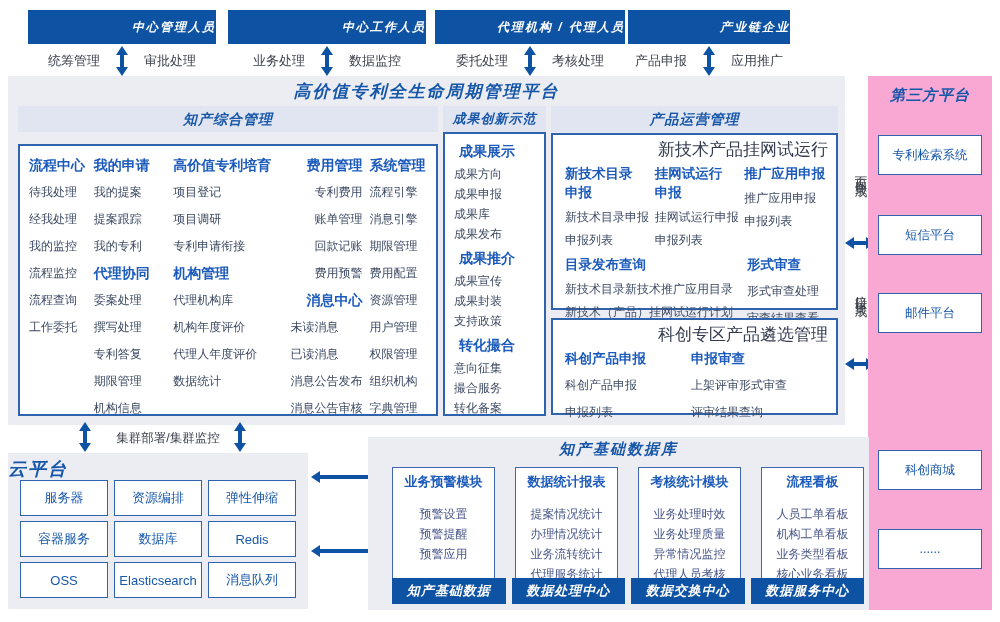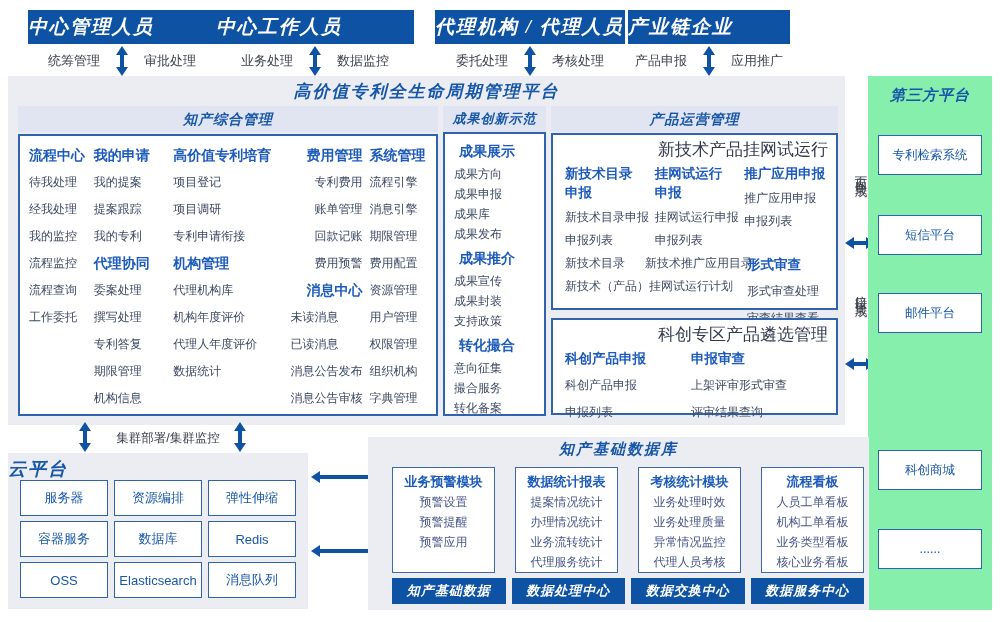--- a/index.html
+++ b/index.html
@@ -1,22 +1,22 @@
 <!DOCTYPE html>
 <html><head>
 <meta charset="utf-8">
 <style>
   html,body{margin:0;padding:0;background:#fff;}
   body{font-family:"Liberation Sans","DejaVu Sans",sans-serif;}
   .stage{position:relative;width:1000px;height:622px;background:#fff;overflow:hidden;}
 
   
   .role{position:absolute;top:10px;}
-  .role-head{height:34px;line-height:34px;background:#0D52A3;color:#fff;text-align:left;
-             font-weight:bold;font-style:italic;font-size:19px;letter-spacing:2px;font-family:Liberation Serif, serif;}
+  .role-head{height:34px;line-height:34px;background:#0D52A3;color:#fff;text-align:right;
+             font-weight:bold;font-style:italic;font-size:12px;letter-spacing:2px;}
   .role-funcs{position:absolute;left:0;right:0;top:36px;height:30px;display:flex;
               justify-content:center;align-items:center;gap:16px;}
   .role-funcs span.lbl{font-size:13px;color:#3A3F4A;}
 
   
   .v-arrow{display:inline-block;width:12px;height:30px;flex:0 0 auto;position:relative;
            background:linear-gradient(#0D52A3,#0D52A3) center/4px calc(100% - 16px) no-repeat;}
   .v-arrow::before,.v-arrow::after{content:"";position:absolute;left:50%;transform:translateX(-50%);
            border-left:6px solid transparent;border-right:6px solid transparent;}
   .v-arrow::before{top:0;border-bottom:9px solid #0D52A3;}
@@ -35,21 +35,21 @@
   .main-panel{position:absolute;left:8px;top:76px;width:837px;height:349px;background:#ECEDF3;}
   .main-title{position:absolute;left:0;right:0;top:4px;text-align:center;font-size:17px;
               font-weight:bold;font-style:italic;color:#1757A9;letter-spacing:2px;}
 
   .section{position:absolute;top:30px;height:310px;}
   .band{height:26px;line-height:26px;text-align:center;background:#E1E5F1;color:#1757A9;
         font-weight:bold;font-style:italic;font-size:14px;letter-spacing:1px;}
   .white-box{position:absolute;left:0;right:0;background:#fff;border:2px solid #2F63AD;box-sizing:border-box;}
 
   .sec-ipm{left:10px;width:420px;}
-  .ipm-box{top:28px;bottom:0;display:flex;justify-content:space-between;padding:6px 9px;gap:7px;}
+  .ipm-box{top:38px;bottom:0;display:flex;justify-content:space-between;padding:6px 9px;gap:7px;}
   .col{display:flex;flex-direction:column;}
   .gtitle{font-size:14px;font-weight:bold;color:#1C5BBB;line-height:27px;white-space:nowrap;}
   ul.items{list-style:none;margin:0;padding:0;}
   ul.items li{font-size:12px;color:#3D4A63;line-height:27px;white-space:nowrap;}
 
   .sec-ach{left:435px;width:103px;}
   .ach-box{top:26px;bottom:0;padding:3px 0 0 9px;}
   .ach-box .gtitle{line-height:25px;margin-top:2px;padding-left:5px;}
   .ach-box ul.items li{line-height:20px;}
 
@@ -60,27 +60,27 @@
   .trial-cols{display:flex;min-height:89px;}
   .trial-cols .col{width:86px;margin-right:4px;}
   .trial-cols .col:last-child{width:84px;margin-right:0;}
   .trial-cols .gtitle,.pop-gtitle{font-size:13.5px;font-weight:bold;color:#1C5BBB;line-height:19px;
         padding:3px 0 4px 0;white-space:normal;}
   .trial-cols .col:nth-child(-n+2) .gtitle{padding-right:14px;}
   .trial-cols ul.items li,.pop-items li,.cat-row li,.cat-line{font-size:12px;color:#3D4A63;line-height:23px;white-space:nowrap;}
   .trial-bottom{display:flex;}
   .cat-col{width:182px;}
   .rev-col{flex:1;}
-  .cat-row{list-style:none;margin:0;padding:0;display:flex;gap:20px;}
+  .cat-row{list-style:none;margin:0;padding:0;display:flex;gap:0;}
   ul.pop-items{list-style:none;margin:0;padding:0;}
   .sel-cols{display:flex;}
   .sel-cols .col:first-child{width:126px;}
 
   
-  .right-panel{position:absolute;left:868px;top:76px;width:124px;height:534px;background:#86efac;}
+  .right-panel{position:absolute;left:868px;top:76px;width:124px;height:534px;background:#f9a8d4;}
   .right-title{position:absolute;left:0;right:0;top:10px;text-align:center;font-size:15px;
                font-weight:bold;font-style:italic;color:#1757A9;letter-spacing:1px;}
   .tp-box{position:absolute;left:10px;width:104px;height:40px;background:#fff;border:1.5px solid #2F63AD;
           box-sizing:border-box;display:flex;align-items:center;justify-content:center;
           font-size:12.5px;color:#1757A9;}
 
   .vtext{position:absolute;writing-mode:vertical-rl;font-size:12.5px;color:#3A3F4A;letter-spacing:3px;}
 
   
   .cluster-label{position:absolute;left:98px;top:430px;width:140px;text-align:center;
@@ -98,42 +98,42 @@
   ul.cloud-grid{margin:0;padding:0;}
 
   
   .db-panel{position:absolute;left:368px;top:437px;width:501px;height:173px;background:#ECEDF3;}
   .db-title{position:absolute;left:0;right:0;top:3px;text-align:center;font-size:15px;
             font-weight:bold;font-style:italic;color:#1757A9;letter-spacing:2px;}
   .db-modules{position:absolute;left:24px;right:5px;top:30px;height:106px;display:grid;
               grid-template-columns:repeat(4,1fr);gap:20px;}
   .db-module{background:#fff;border:1.5px solid #3E68B0;box-sizing:border-box;text-align:center;padding-top:3px;}
   .db-module .mtitle{font-size:13px;font-weight:bold;color:#1C5BBB;line-height:21px;}
-  .db-module ul{list-style:none;margin:0;padding:0;}
+  .db-module ul{list-style:none;margin:12px;padding:0;}
   .db-module li{font-size:12px;color:#475588;line-height:20px;white-space:nowrap;}
   .db-centers{position:absolute;left:24px;right:5px;top:141px;height:26px;display:grid;
               grid-template-columns:repeat(4,1fr);gap:6px;}
   .db-centers li{list-style:none;background:#0D52A3;color:#fff;font-weight:bold;font-style:italic;
               font-size:13px;display:flex;align-items:center;justify-content:center;letter-spacing:1px;}
   ul.db-centers{margin:0;padding:0;}
 </style>
 </head>
 <body>
 
 <div class="stage">
 
   <div class="role" style="left:28px;width:188px;">
     <div class="role-head">中心管理人员</div>
     <div class="role-funcs">
       <span class="lbl">统筹管理</span>
       <span class="v-arrow"></span>
       <span class="lbl">审批处理</span>
     </div>
   </div>
-  <div class="role" style="left:216px;width:198px;">
+  <div class="role" style="left:228px;width:198px;">
     <div class="role-head">中心工作人员</div>
     <div class="role-funcs">
       <span class="lbl">业务处理</span>
       <span class="v-arrow"></span>
       <span class="lbl">数据监控</span>
     </div>
   </div>
   <div class="role" style="left:435px;width:190px;">
     <div class="role-head">代理机构 / 代理人员</div>
     <div class="role-funcs">
@@ -279,20 +279,21 @@
           <div class="col">
             <div class="gtitle">推广应用申报</div>
             <ul class="items pop-items">
                 <li>推广应用申报</li>
                 <li>申报列表</li>
               </ul>
           </div>
         </div>
         <div class="trial-bottom">
           <div class="cat-col">
+            <div class="pop-gtitle">目录发布查询</div>
             <ul class="cat-row">
                 <li>新技术目录</li>
                 <li>新技术推广应用目录</li>
               </ul>
             <div class="cat-line">新技术（产品）挂网试运行计划</div>
           </div>
           <div class="rev-col">
             <div class="pop-gtitle">形式审查</div>
             <ul class="items pop-items">
                 <li>形式审查处理</li>

